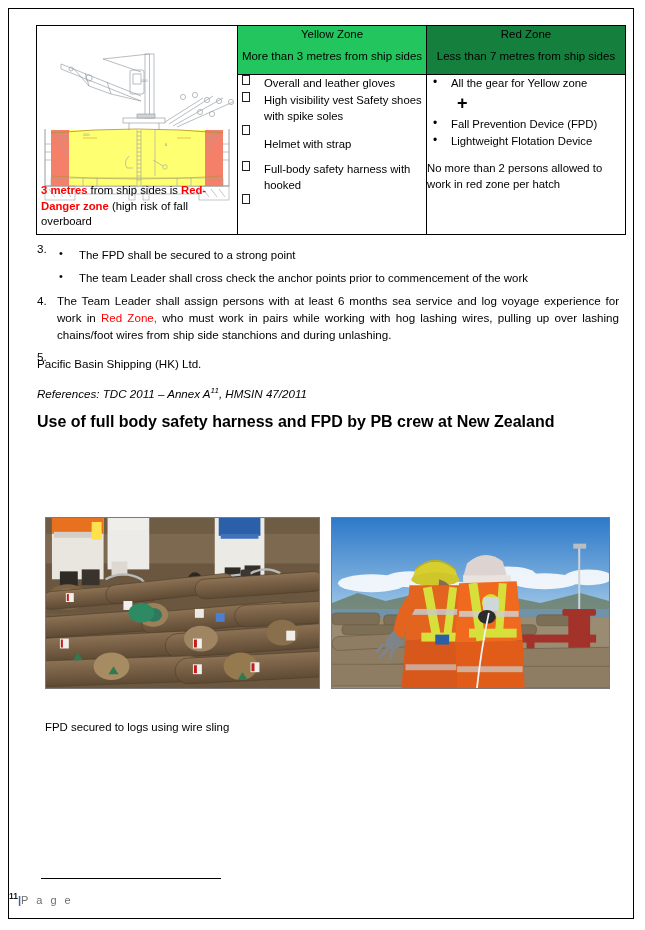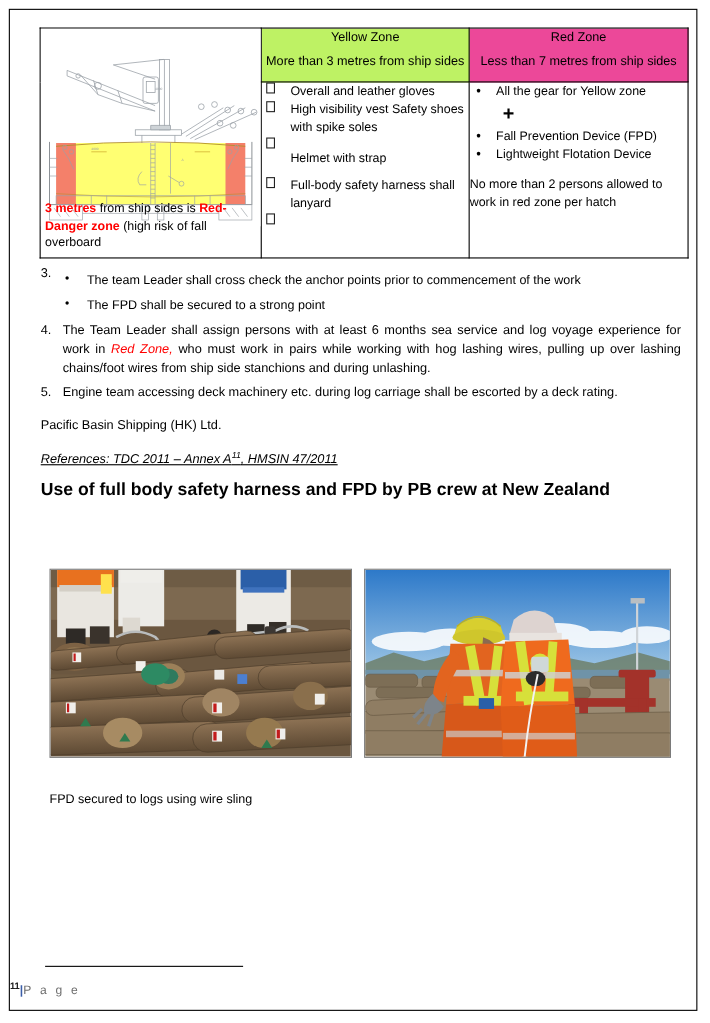--- a/index.html
+++ b/index.html
@@ -13,22 +13,22 @@
   
   .zone-table{position:absolute;left:27px;top:16px;width:586px;
               border-collapse:collapse;table-layout:fixed;}
   .zone-table td{border:1.2px solid #000;vertical-align:top;padding:0;}
 
   .col-diagram{width:200px;}
   .col-yellow{width:188px;}
   .col-red{width:198px;}
 
   .hdr{text-align:center;padding:6px 6px 8px 6px;font-size:11.5px;line-height:1.5;}
-  .hdr-yellow{background:#bef264;}
-  .hdr-red{background:#ec4899;}
+  .hdr-yellow{background:#22c55e;}
+  .hdr-red{background:#15803d;}
   .hdr-title{font-size:11.5px;margin-bottom:5px;}
 
   .body-cell{padding:6px 6px 8px 4px;font-size:11.3px;line-height:1.42;}
 
   
   .diagram-cell{padding:0;position:relative;height:208px;}
   .caption-box{position:absolute;left:4px;bottom:4px;right:4px;
                font-size:11.3px;line-height:1.38;}
   .rd{color:#ff0000;font-weight:bold;}
 
@@ -52,21 +52,21 @@
 
   
   .content{position:absolute;left:20px;top:232px;width:590px;}
   .numitem{position:relative;padding-left:28px;margin-bottom:3px;
            font-size:11.6px;line-height:1.45;text-align:justify;}
   .numitem .n{position:absolute;left:8px;top:0;}
   .subitem{position:relative;padding-left:50px;margin:6px 0 6px 0;
            font-size:11.4px;line-height:1.45;text-align:justify;}
   .subitem:before{content:"\2022";position:absolute;left:30px;top:-1px;font-size:11px;}
   .para{font-size:11.6px;line-height:1.45;margin:13px 0 0 8px;}
-  .refline{font-size:11.6px;font-style:italic;margin:13px 0 0 8px;text-decoration:underline;}
+  .refline{font-size:11.6px;font-style:italic;margin:13px 0 0 8px;}
   .refline sup{font-size:8px;}
   .photohead{font-size:16px;font-weight:bold;margin:13px 0 0 8px;}
 
   
   .photos{position:absolute;left:36px;top:508px;width:575px;height:172px;}
   .photo{position:absolute;top:0;height:172px;overflow:hidden;
          border:1px solid #7a7a7a;box-sizing:border-box;}
   .photo.p1{left:0;width:275px;}
   .photo.p2{left:286px;width:279px;}
   .photo svg{display:block;width:100%;height:100%;}
@@ -210,21 +210,21 @@
           </li>
           <li style="padding-left:26px;height:10px;">
             <span class="ck"></span>
           </li>
           <li>
             <span>Helmet with strap</span>
           </li>
           <li class="gap"></li>
           <li>
             <span class="ck"></span>
-            <span>Full-body safety harness shall lanyard</span>
+            <span>Full-body safety harness with hooked</span>
           </li>
           <li style="padding-left:26px;height:10px;">
             <span class="ck"></span>
           </li>
         </ul>
       </td>
 
       <td class="col-red body-cell">
         <ul class="dotlist">
           <li>
@@ -245,33 +245,32 @@
     </tr>
   </tbody>
     </table>
 
   <div class="content">
 
     <div class="numitem">
       <span class="n">3.</span>
     </div>
     <div class="subitem">
+      <span>The FPD shall be secured to a strong point</span>
+    </div>
+    <div class="subitem">
       <span>The team Leader shall cross check the anchor points prior to commencement of the work</span>
     </div>
-    <div class="subitem">
-      <span>The FPD shall be secured to a strong point</span>
-    </div>
 
     <div class="numitem" style="margin-top:7px;">
-      <span class="n">4.</span><span>The Team Leader shall assign persons with at least 6 months sea service and log voyage experience for  work in </span><span class="rd" style="font-weight:normal;font-style:italic;">Red Zone,</span><span> who must work in pairs while working with hog lashing wires, pulling up over lashing chains/foot wires from ship side stanchions and during unlashing.</span>
+      <span class="n">4.</span><span>The Team Leader shall assign persons with at least 6 months sea service and log voyage experience for  work in </span><span class="rd" style="font-weight:normal;">Red Zone,</span><span> who must work in pairs while working with hog lashing wires, pulling up over lashing chains/foot wires from ship side stanchions and during unlashing.</span>
     </div>
 
     <div class="numitem" style="margin-top:6px;">
       <span class="n">5.</span>
-      <span>Engine team accessing deck machinery etc. during log carriage shall be escorted by a deck rating.</span>
     </div>
 
     <div class="para">Pacific Basin Shipping (HK) Ltd.</div>
 
     <div class="refline">
       <span>References: TDC 2011 – Annex A</span><sup>11</sup><span>, HMSIN 47/2011</span>
     </div>
 
     <div class="photohead">Use of full body safety harness and FPD by PB crew at New Zealand</div>
   </div>

